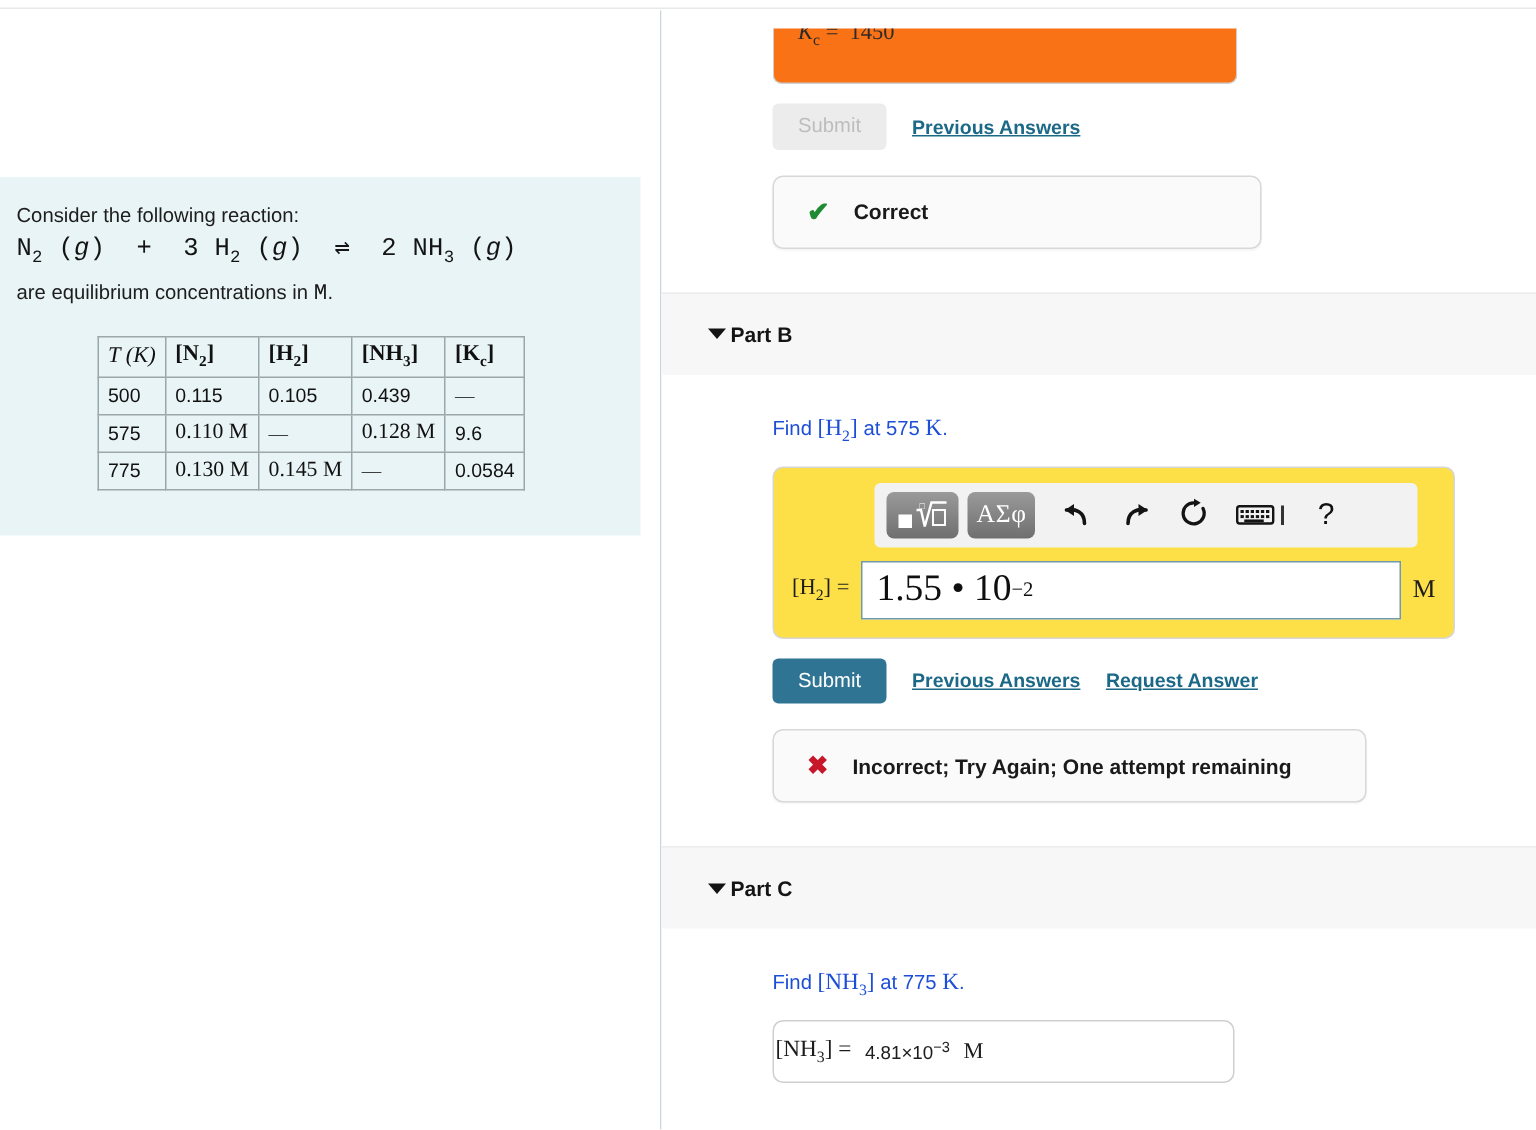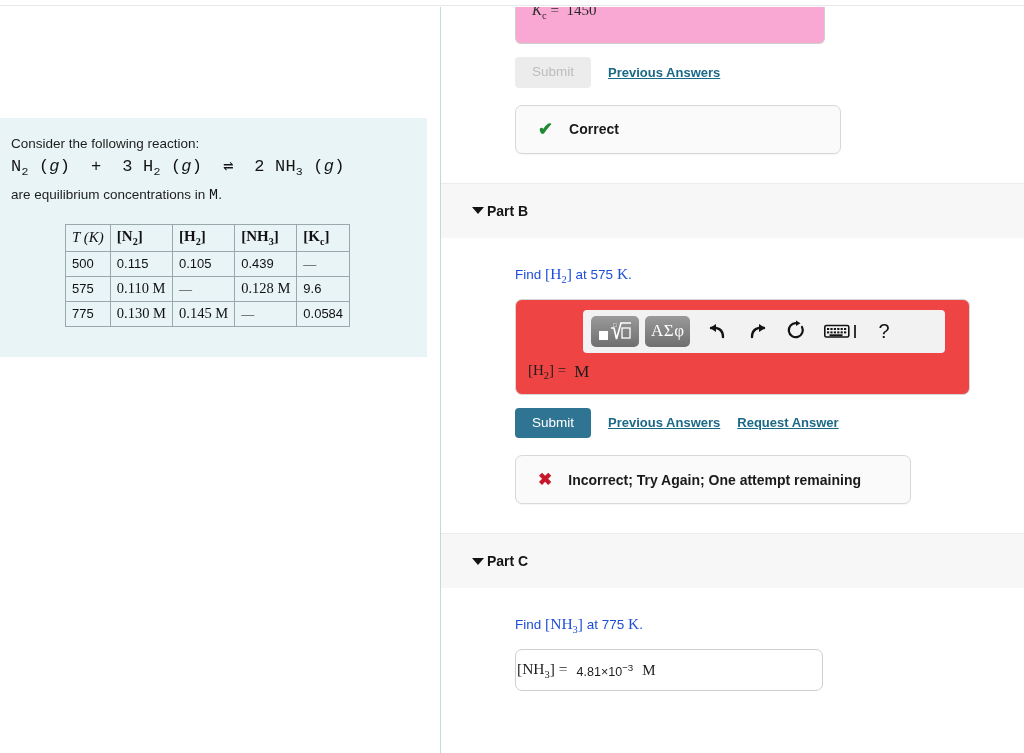--- a/index.html
+++ b/index.html
@@ -70,28 +70,28 @@
   
   .right-pane {
     position: absolute; left: 441px; top: 7px; width: 583px; height: 746px;
     background: #fff;
     font-size: 13px; color: #222;
   }
 
   .inner { position: relative; width: 583px; }
 
   .ans-box-plain {
-    margin: 0 0 0 74px;
+    margin: 12px 0 0 74px;
     width: 310px;
     border: 1px solid #cfcfcf;
     border-top: none;
     border-radius: 0 0 6px 6px;
     height: 37px;
     padding: 2px 0 0 16px;
-    background: #f9a8d4;
+    background: #f97316;
     overflow: hidden;
     display: flex; align-items: flex-start;
   }
   .kc-txt {
     font-family: "Liberation Serif", serif;
     font-size: 15px; color: #2a2a2a;
     position: relative; top: -7px;
   }
   .kc-txt sub { font-size: .7em; }
 
@@ -149,21 +149,21 @@
   }
   .prompt .sf { font-family: "Liberation Serif", serif; font-size: 15.5px; }
   .prompt .sf sub { font-size: .68em; }
 
   
   .mathwidget {
     margin: 14px 0 0 74px;
     width: 455px;
     border: 1px solid #d6d6d6;
     border-radius: 7px;
-    background: #ef4444;
+    background: #fde047;
     padding: 10px 12px 12px 12px;
     position: relative;
   }
   .mw-toolbar {
     background: #f2f2f2;
     border-radius: 4px;
     height: 43px;
     margin: 0 12px 0 55px;
     display: flex; align-items: center;
     padding: 0 8px 0 8px;
@@ -365,20 +365,24 @@
               </g>
             </svg>
             <span class="caret-bar"></span>
           </span>
 
           <span class="qmark">?</span>
         </div>
 
         <div class="mw-inputrow">
           <span class="mw-label">[H<sub>2</sub>] =</span>
+          <div class="mw-field">
+            <span>1.55 • 10</span>
+              <sup>−2</sup>
+          </div>
           <span class="mw-unit">M</span>
         </div>
       </div>
 
       <div class="btn-row">
         <button class="btn btn-primary">Submit</button>
         <span class="link">Previous Answers</span>
         <span class="link">Request Answer</span>
       </div>
 

